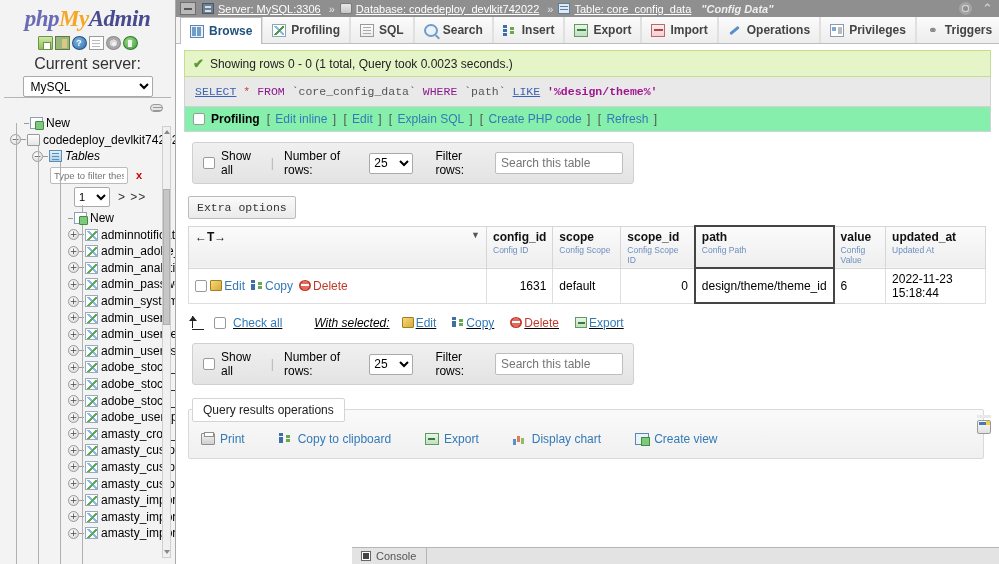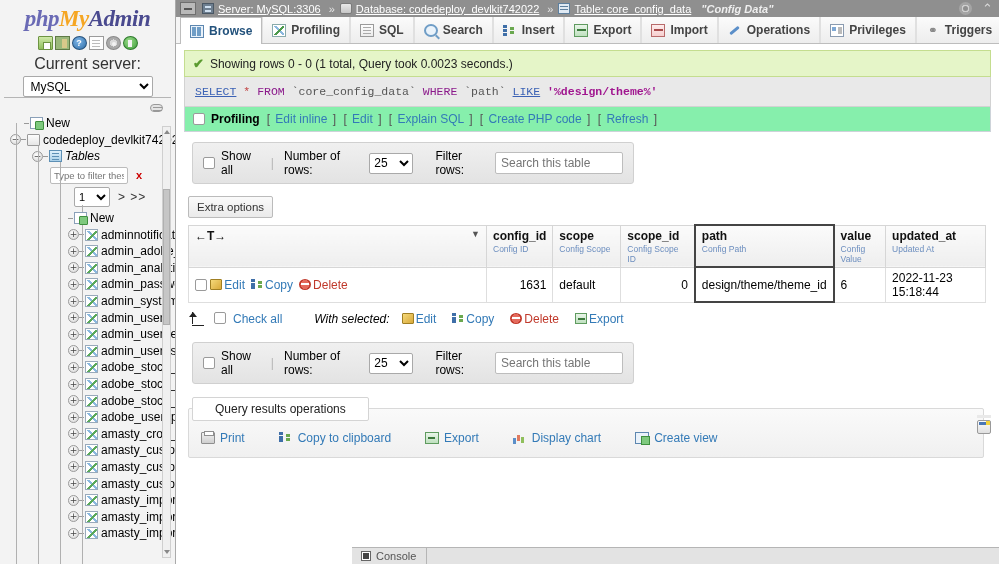--- a/index.html
+++ b/index.html
@@ -205,21 +205,21 @@
   .filt-input {
     width:128px; height:22px; margin-left:8px; border:1px solid #bdbdbd;
     border-radius:2px; padding:0 5px; font-size:12px; background:#fff; color:#9a9a9a;
     font-family:"Liberation Sans", sans-serif;
   }
 
   #extra-options {
     margin:12px 0 0 4px; display:inline-block;
     padding:4px 8px; font-size:11.5px; color:#333;
     background:linear-gradient(#fafafa,#eaeaea);
-    border:1px solid #bbb; border-radius:2px; cursor:pointer;
+    border:1px solid #bbb; border-radius:2px; cursor:pointer;font-family:Liberation Mono, monospace;
   }
 
   table.results { border-collapse:collapse; margin:6px 0 0 4px; font-size:12px; }
   table.results th {
     background:linear-gradient(#fbfbfb,#eeeeee);
     border:1px solid #d6d6d6; padding:3px 6px; text-align:left;
     vertical-align:top; font-weight:bold; color:#111;
   }
   table.results th .sub { display:block; font-weight:normal; font-size:8.5px; color:#6c8ebf; margin-top:1px;}
   table.results th.hl { border:2px solid #444;margin-left:29px; }
@@ -233,34 +233,34 @@
   .mi-edit { background:linear-gradient(135deg,#f5d97a,#d8a93a); border:1px solid #a07f23; transform:rotate(-0deg); border-radius:1px;}
   .mi-copy { background:transparent; }
   .mi-copy:after{content:""; position:absolute; left:0; top:0; width:4px; height:3px; background:#3f6fa8; box-shadow:0 4px 0 #3f6fa8, 0 7px 0 #3f6fa8, 7px 2px 0 #6aa84f, 7px 6px 0 #6aa84f;}
   .mi-del { background:radial-gradient(circle,#e46a5c 55%, #c0392b 56%); border-radius:50%; }
   .mi-del:after{content:""; position:absolute; left:2px; top:4px; width:8px; height:2px; background:#fff;}
   .mi-export { background:linear-gradient(#e9f5e9,#bfe0bf); border:1px solid #5f9b5f; }
   .mi-export:after{content:""; position:absolute; left:2px; top:4px; width:7px; height:2px; background:#3d7a3d;}
   .sort-caret { float:right; color:#555; font-size:9px; }
 
   .withsel {
-    display:flex; margin:9px 0 0 4px; font-size:12px; height:20px;
+    display:flex; align-items:center; margin:9px 0 0 4px; font-size:12px; height:20px;text-decoration:underline;
   }
   .arrow-up { width:16px; height:14px; position:relative; margin-right:10px; flex:none;}
   .arrow-up:after{content:""; position:absolute; left:4px; top:0; width:1px; height:12px; background:#222;}
   .arrow-up:before{content:""; position:absolute; left:4px; bottom:0; width:12px; height:1px; background:#222;}
   .arrow-head{position:absolute; left:1px; top:0; width:0;height:0;border-left:4px solid transparent;border-right:4px solid transparent;border-bottom:5px solid #222;}
   .withsel .ital { font-style:italic; margin:0 12px 0 16px; }
   .withsel .lnk { color:#337ab7; cursor:pointer; margin-right:16px; }
   .withsel .lnk.del { color:#c0392b; }
 
   #qro-wrap { position:relative; margin:24px 0 0 4px; }
   #qro-legend {
     position:absolute; left:4px; top:-11px; background:#fff;
-    border:1px solid #d4d4d4; padding:4px 22px; font-size:12px; color:#222;
+    border:1px solid #d4d4d4; padding:4px 10px; font-size:12px; color:#222;
     border-radius:2px; z-index:2;
   }
   #qro-box {
     border:1px solid #d9d9d9; background:linear-gradient(#fafafa,#f0f0f0);
     border-radius:2px; padding:22px 12px 12px 12px;
     display:flex; align-items:center; width:796px;
   }
   #qro-box .op { display:flex; align-items:center; color:#337ab7; margin-right:34px; cursor:pointer; }
   #qro-box .op .mini { margin-right:5px; width:14px; height:12px; }
   .mi-print { background:linear-gradient(#f2f2f2,#cfcfcf); border:1px solid #8f8f8f; border-radius:1px;}

